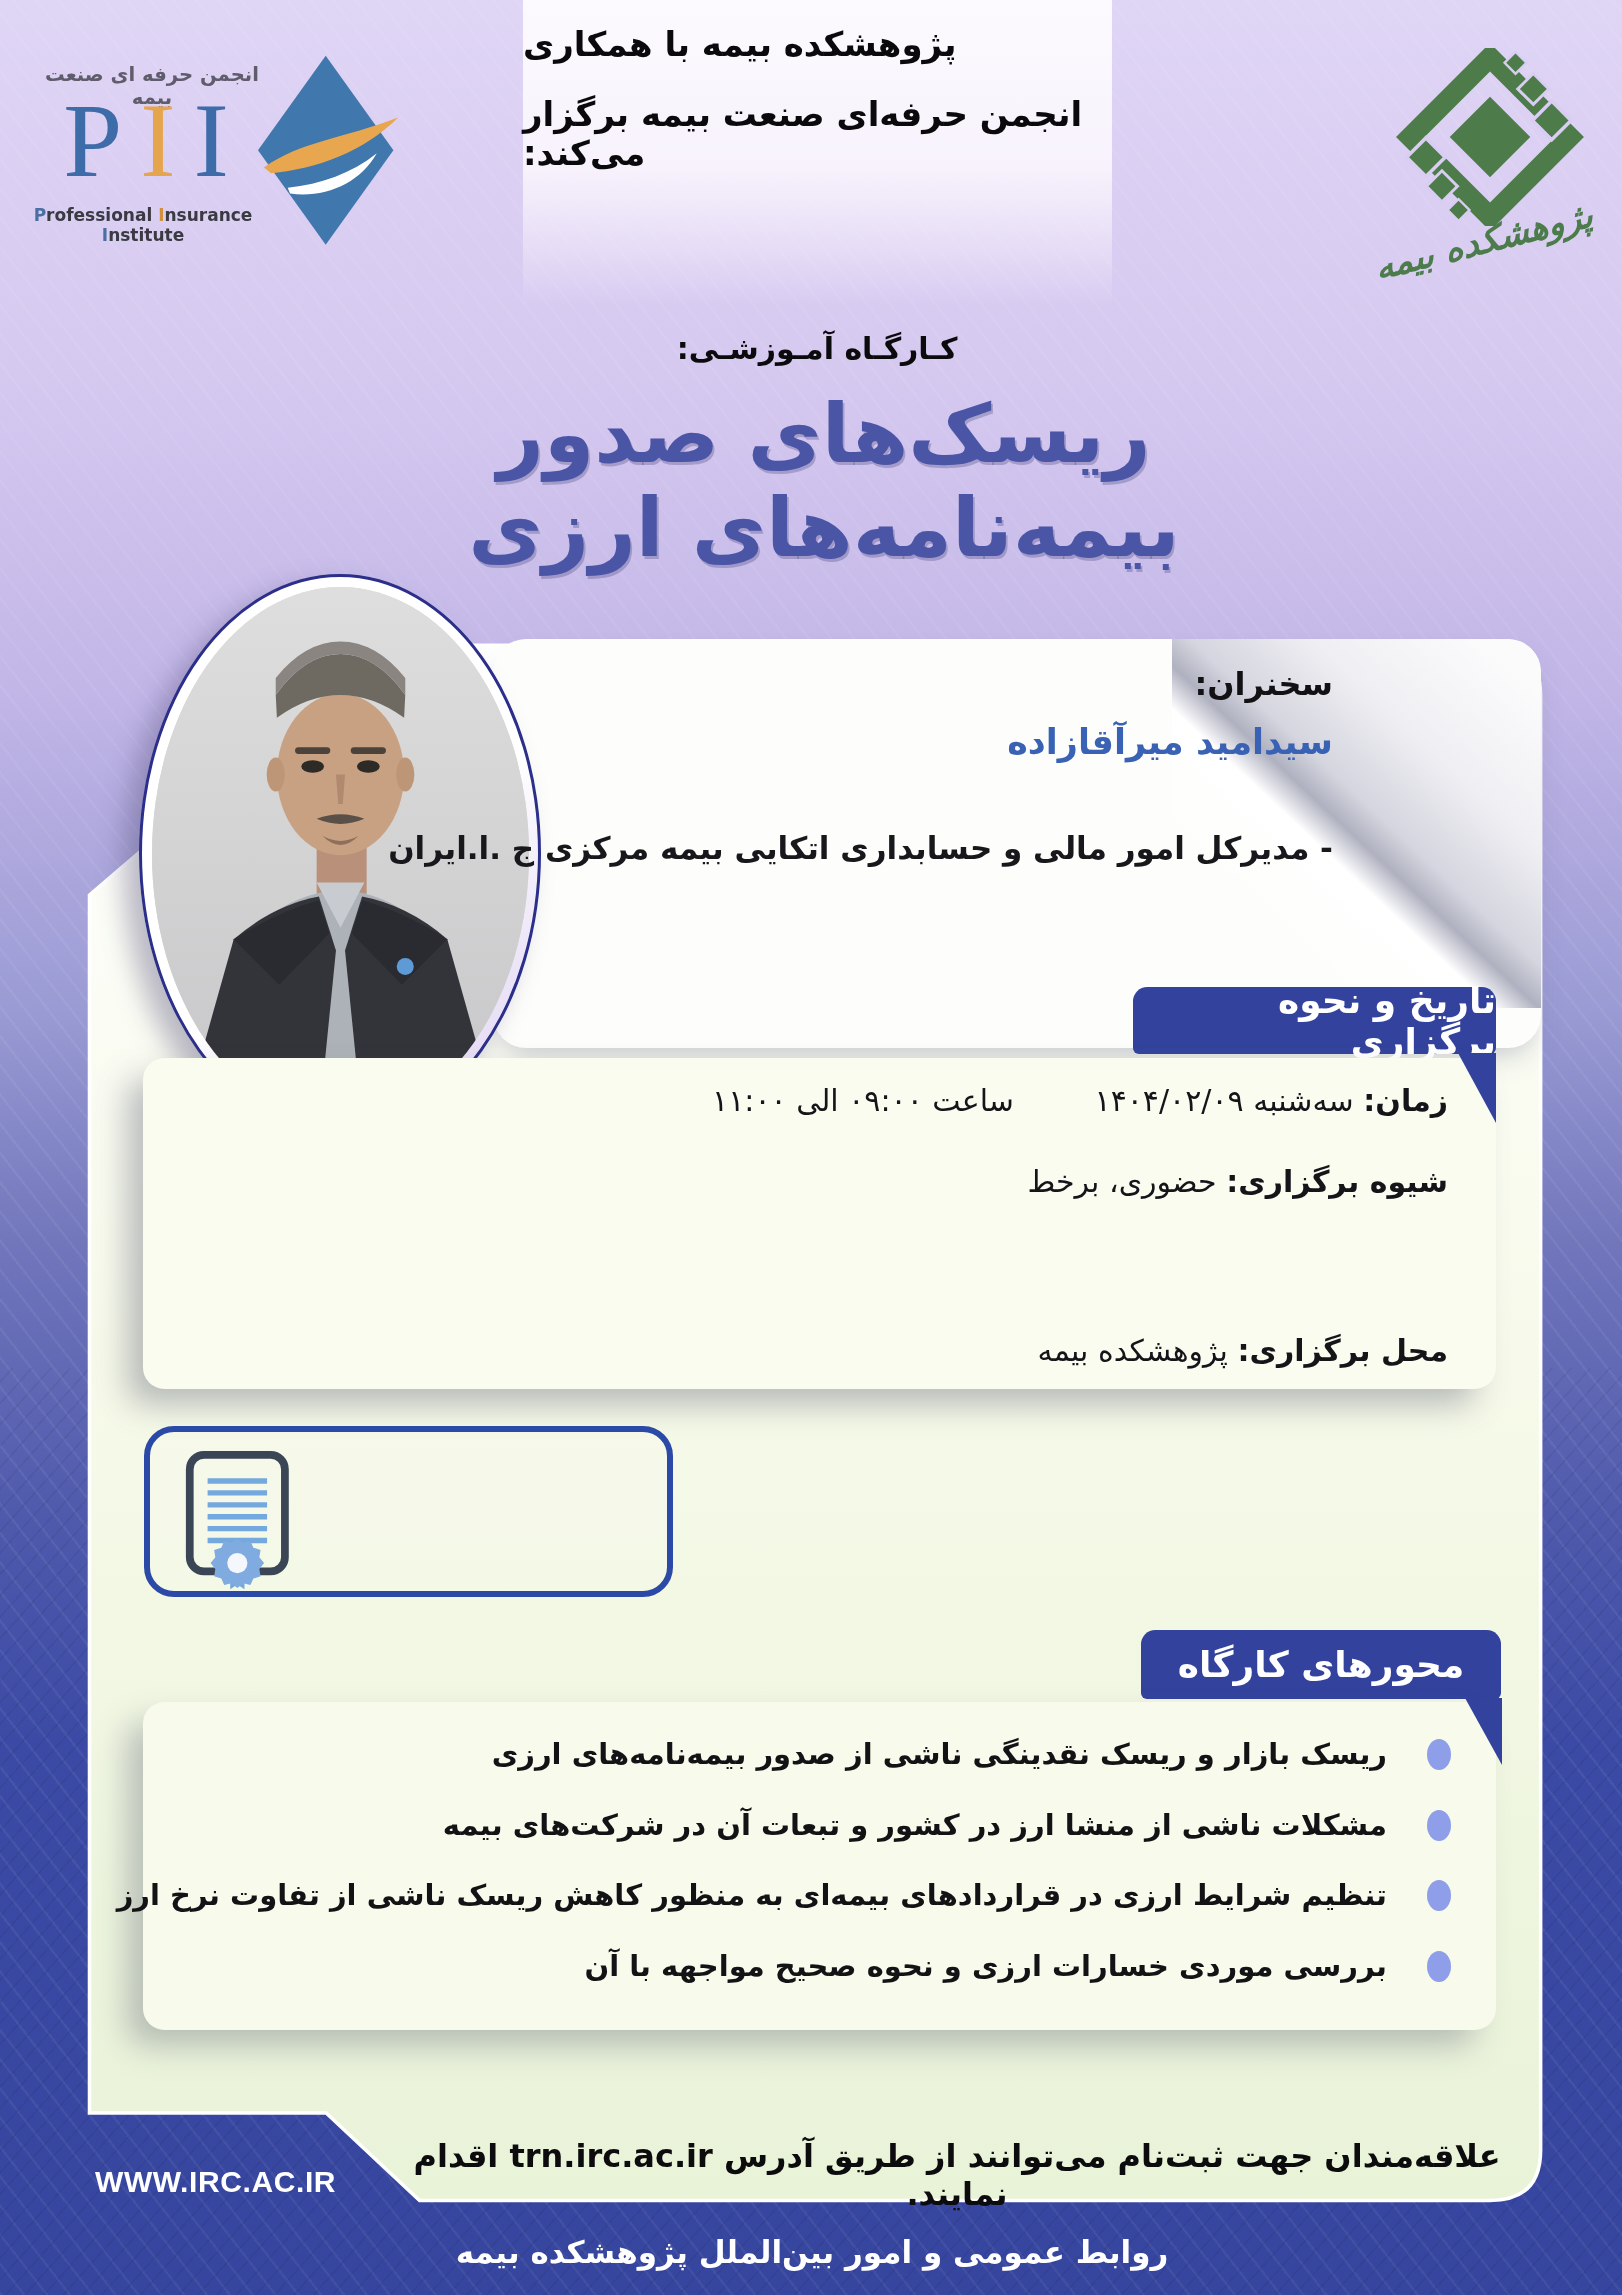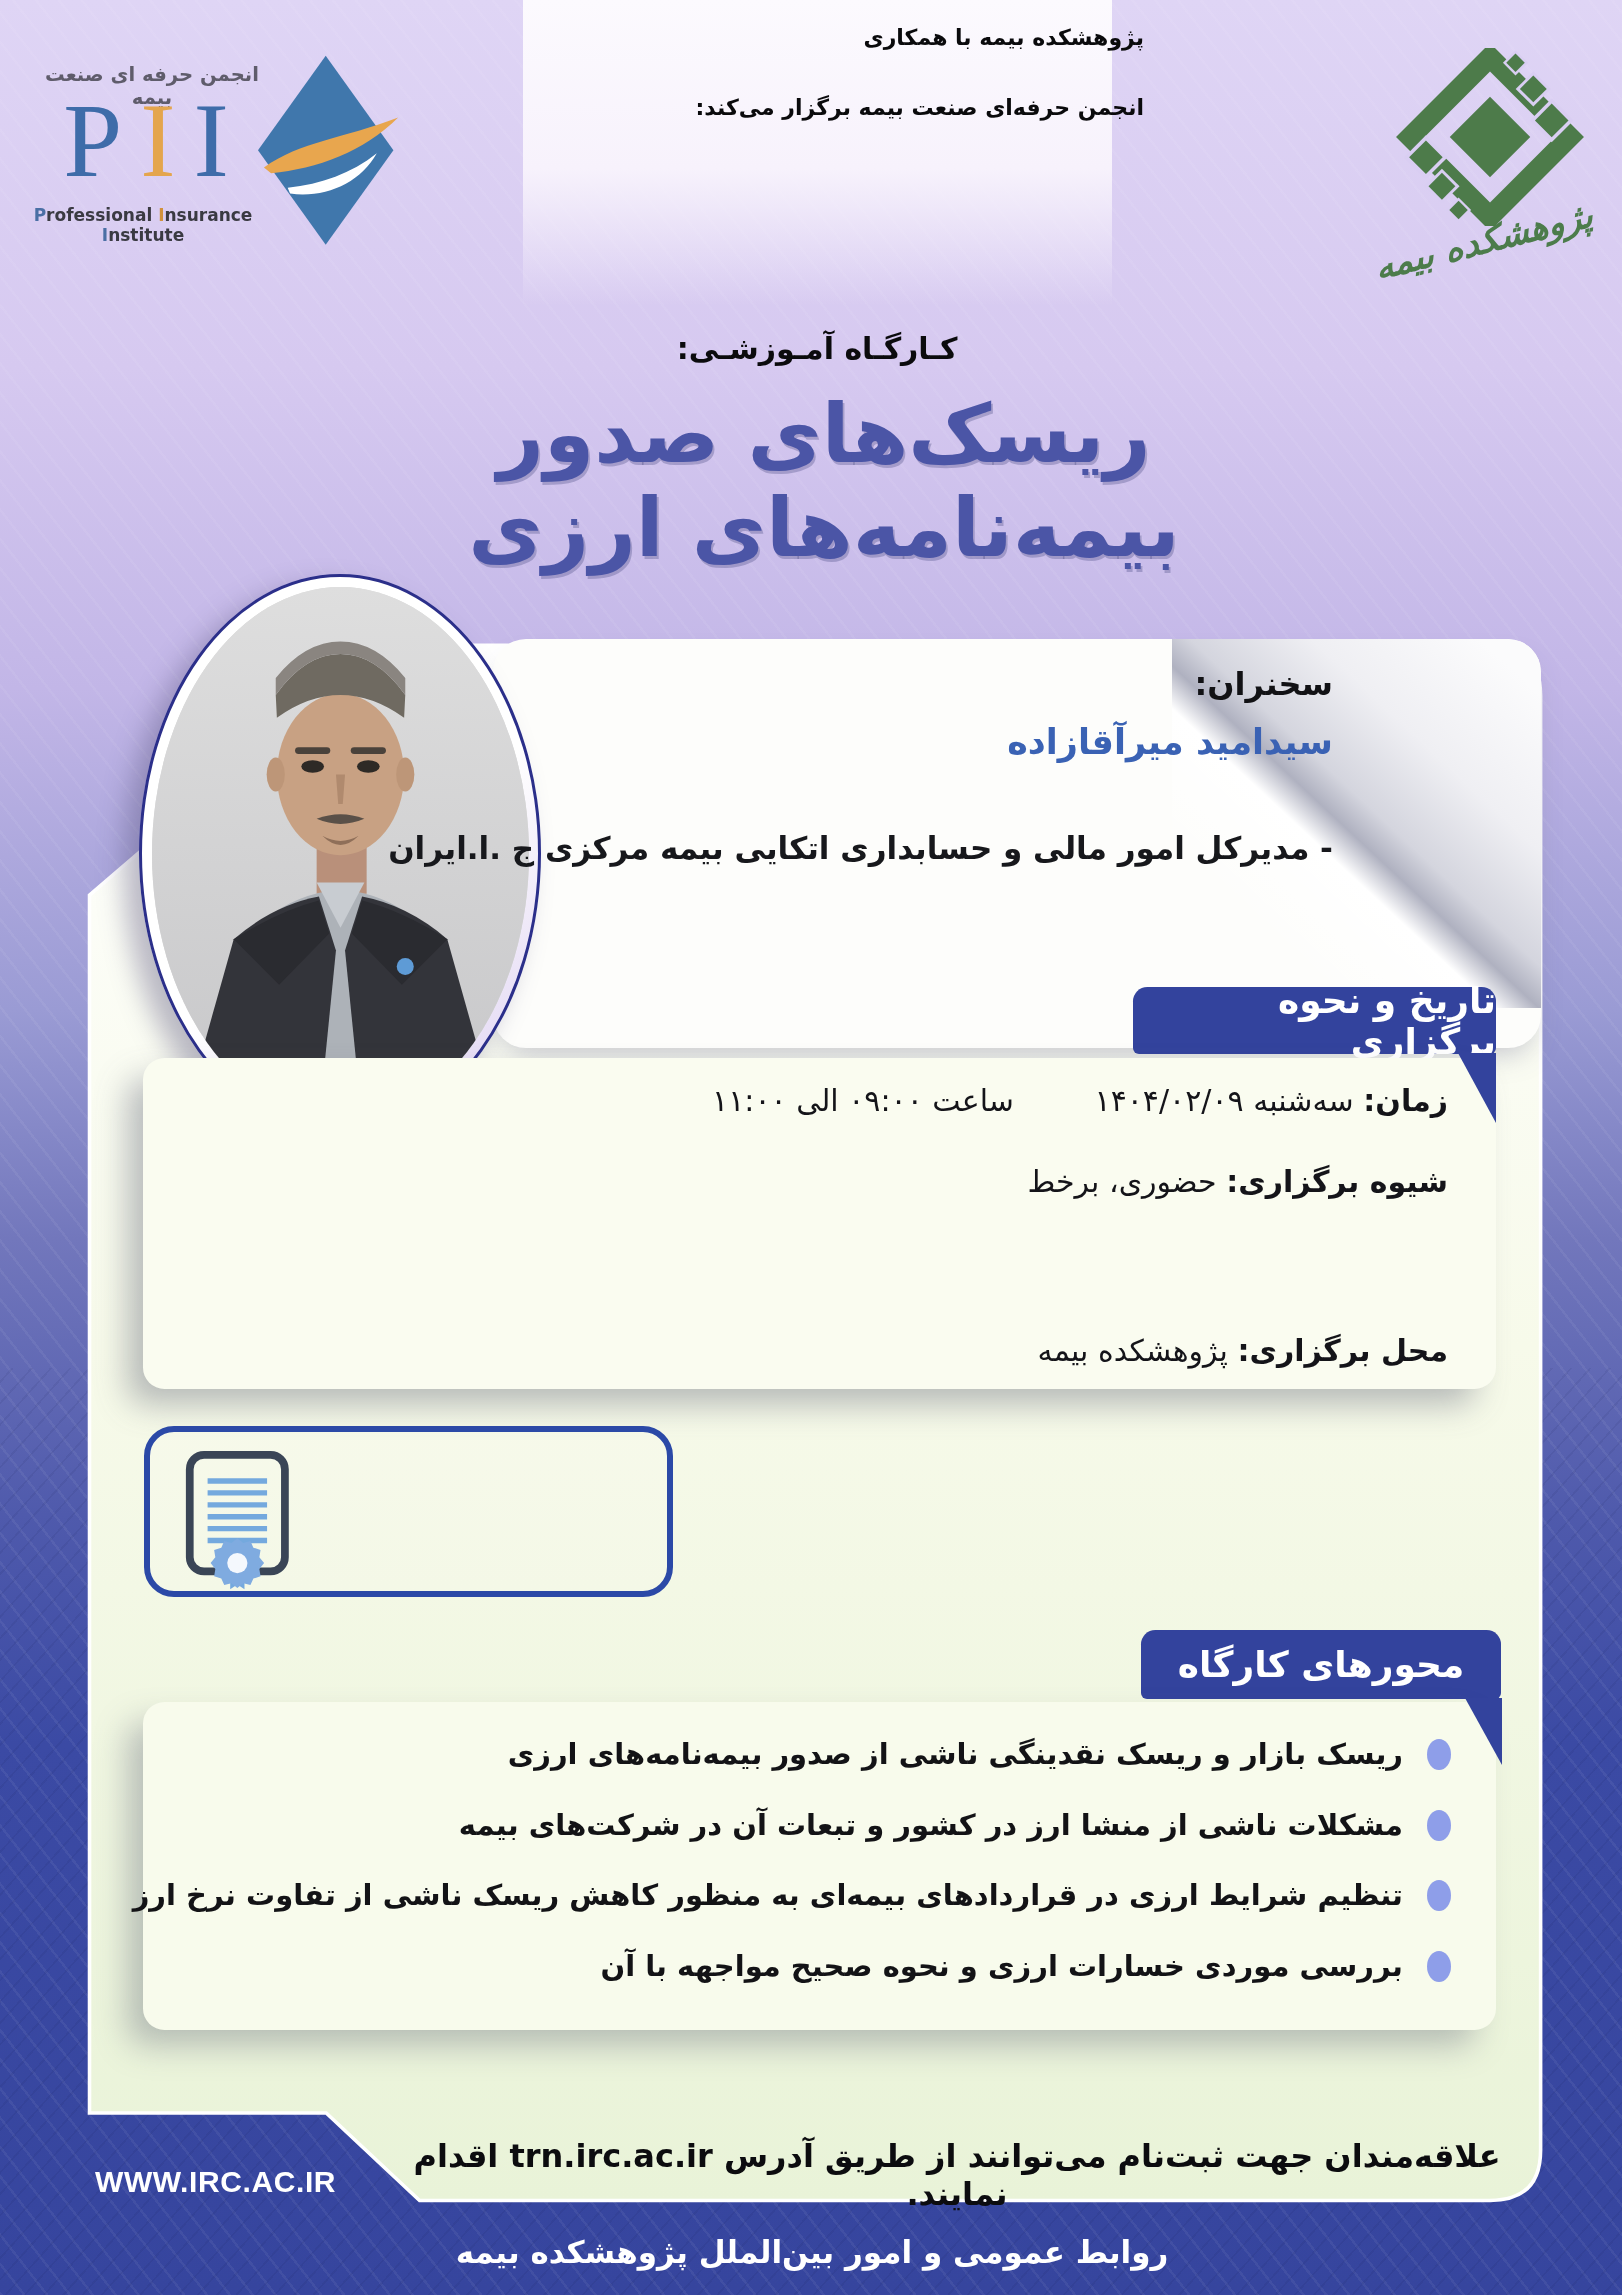--- a/index.html
+++ b/index.html
@@ -17,22 +17,22 @@
   .pattern-chevron{
     position:absolute;left:0;top:1368px;width:1623px;height:927px;z-index:1;pointer-events:none;
     background:repeating-linear-gradient(-48deg,rgba(10,15,60,.07) 0 1.8px,rgba(10,15,60,0) 1.8px 14.3px);
   }
   
   .top-banner{
     position:absolute;left:523px;top:0;width:589px;height:306px;z-index:2;
     background:linear-gradient(180deg,#FCFAFE 0%,#F7F2FC 55%,rgba(247,242,252,0) 100%);
   }
   .top-banner .l1,.top-banner .l2{
-    position:absolute;left:0;width:100%;text-align:right;color:#0A0A0C;
-    font-weight:900;font-size:22px;line-height:1.15;margin-left:32px;
+    position:absolute;left:0;width:100%;text-align:left;color:#0A0A0C;
+    font-weight:900;font-size:34px;line-height:1.15;
   }
   .top-banner .l1{top:25px;}
   .top-banner .l2{top:95px;}
   
   .pii-top-text{position:absolute;left:24px;top:63px;width:256px;z-index:3;text-align:center;font-size:19.6px;font-weight:700;color:#5F5C6B;}
   .pii-acronym{position:absolute;left:42px;top:88px;width:208px;z-index:3;display:flex;justify-content:center;gap:18px;
     font-family:"Liberation Serif","DejaVu Serif",serif;font-size:106px;line-height:1;font-weight:400;}
   .pii-acronym .b{color:#3E6CA9;} .pii-acronym .o{color:#E4A54D;}
   .pii-sub{position:absolute;left:9px;top:205px;width:268px;z-index:3;text-align:center;font-size:17px;color:#3A3A42;font-weight:700;}
   .pii-sub .ib{color:#4A6FA5;} .pii-sub .io{color:#D1913C;}
@@ -78,21 +78,21 @@
   
   .cert-box{position:absolute;left:144px;top:1426px;width:529px;height:171px;z-index:5;
     border:6.5px solid #2B49A7;border-radius:30px;background:rgba(255,255,255,.10);}
   .cert-icon{position:absolute;left:35px;top:18px;}
   .cert-text{position:absolute;right:36px;top:26px;width:345px;text-align:center;}
   .cert-l1,.cert-l2{font-size:28.6px;font-weight:800;color:#E0302A;line-height:1.0;}
   .cert-l2{margin-top:31px;}
   
   .topics-box{position:absolute;left:143px;top:1702px;width:1353px;height:328px;z-index:5;
     background:#F8FBEC;border-radius:21.4px;box-shadow:-18px 18px 33px -3.6px rgba(90,95,115,.38);}
-  .topic-row{position:absolute;right:45px;display:flex;align-items:center;gap:24px;direction:rtl;}
+  .topic-row{position:absolute;right:45px;display:flex;align-items:center;gap:40px;direction:rtl;}
   .topic-row .dot{width:24px;height:31px;border-radius:50%;background:#8E9EE9;flex:0 0 auto;}
   .topic-row .txt{font-size:29px;font-weight:700;color:#131316;white-space:nowrap;}
   .tr1{top:35px;} .tr2{top:106px;} .tr3{top:176px;} .tr4{top:247px;}
   
   .register{position:absolute;left:407px;top:2137px;width:1100px;z-index:5;text-align:center;
     font-size:32px;font-weight:800;color:#0C0C0F;}
   .website{position:absolute;left:95px;top:2165px;width:256px;z-index:5;
     font-family:"Liberation Sans","DejaVu Sans",sans-serif;font-size:30px;font-weight:600;color:#FFFFFF;letter-spacing:0.6px;}
   .credit{position:absolute;left:217px;top:2234px;width:1190px;z-index:5;text-align:center;
     font-size:31px;font-weight:800;color:#FFFFFF;}

